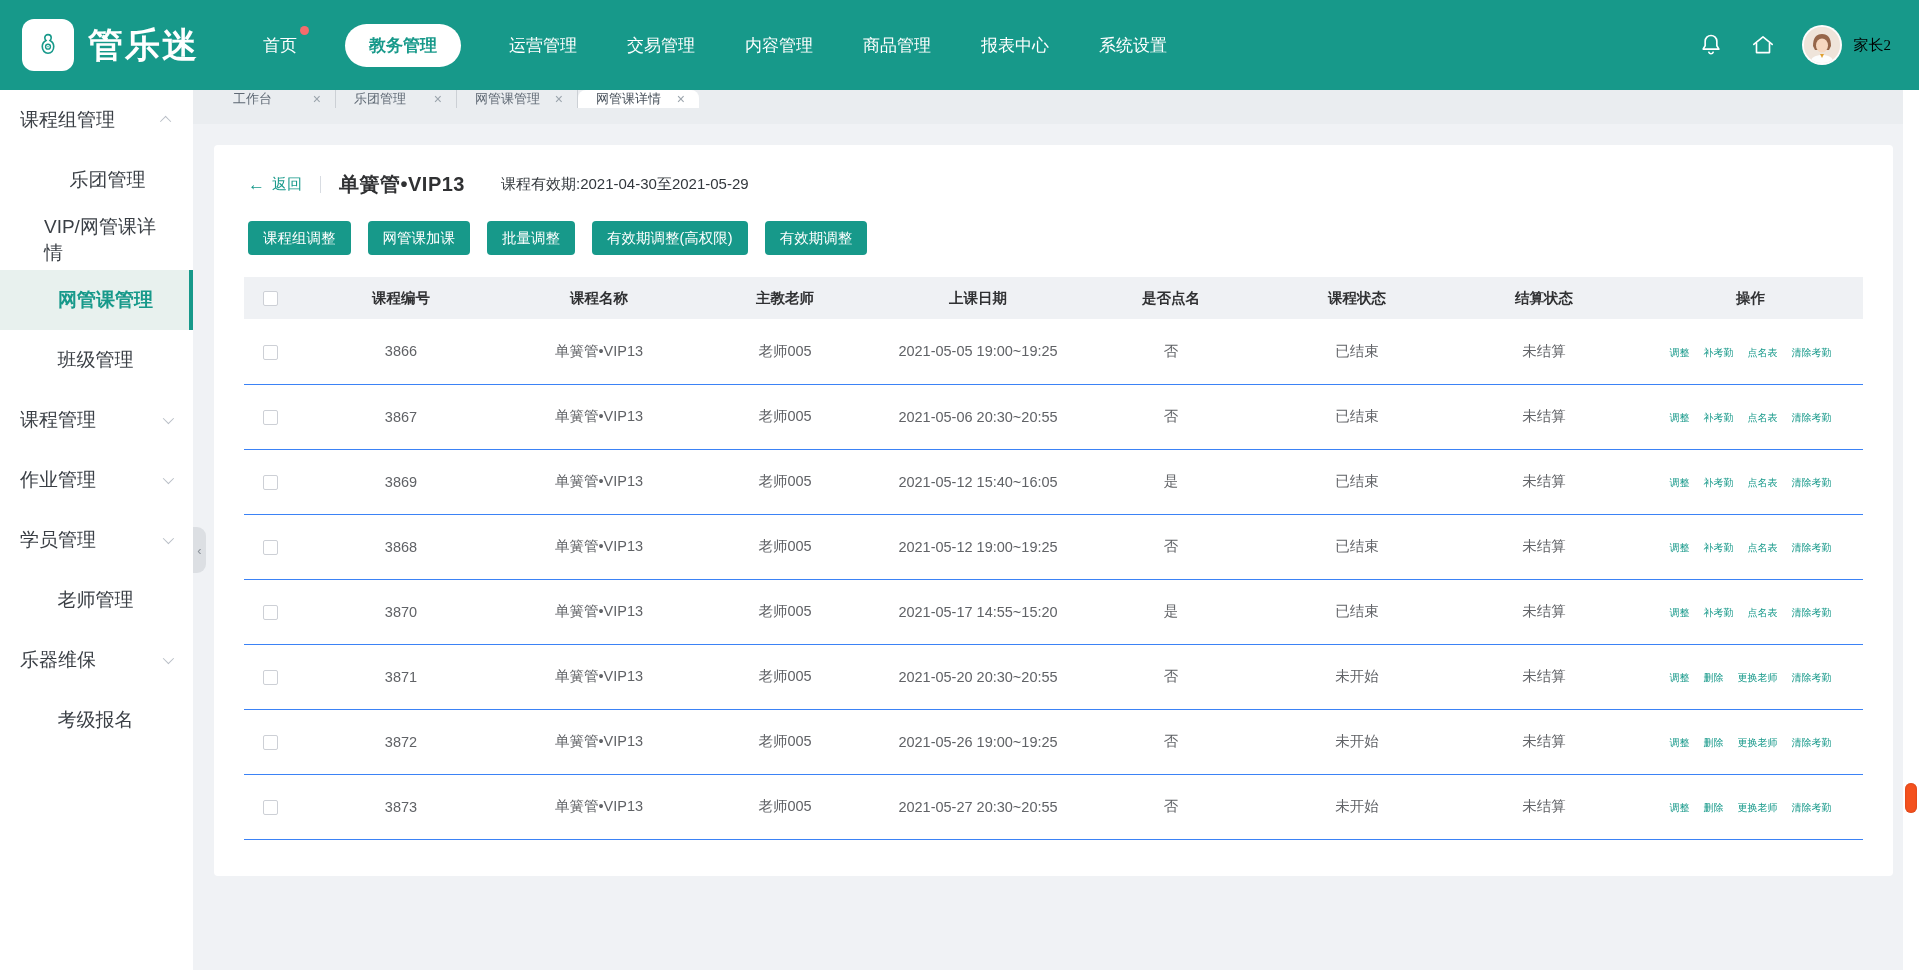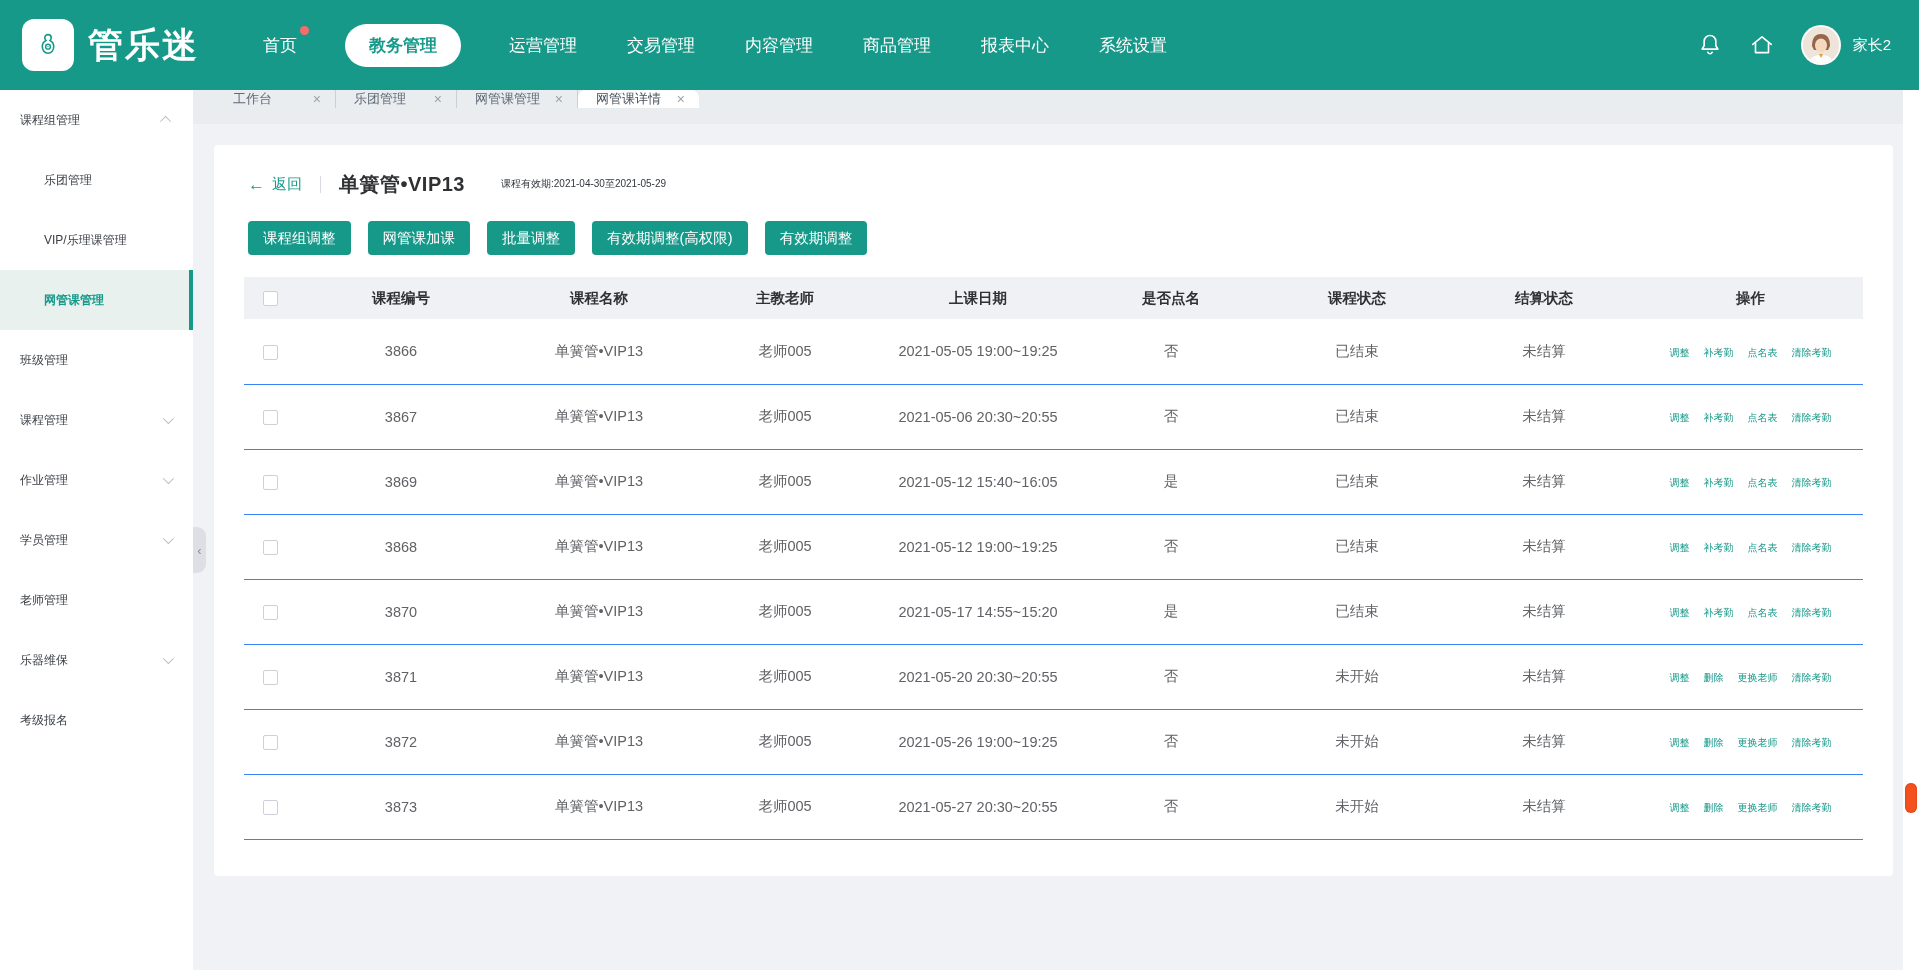--- a/index.html
+++ b/index.html
@@ -15,26 +15,26 @@
   .brand-name { color:#ffffff; font-size:35px; font-weight:700; margin-left:14px; letter-spacing:2px; }
   .main-nav { display:flex; align-items:center; margin-left:62px; gap:46px; }
   .nav-item { position:relative; color:#ffffff; font-size:17px; cursor:pointer;
               padding:10px 2px; white-space:nowrap; }
   .nav-item.active { background:#ffffff; color:#17998a; font-weight:700; border-radius:22px; padding:10px 24px; }
   .nav-dot { position:absolute; top:2px; right:-10px; width:9px; height:9px; border-radius:50%; background:#f56c6c; }
   .header-right { margin-left:auto; margin-right:28px; display:flex; align-items:center; gap:26px; }
   .hicon { width:26px; height:26px; display:block; cursor:pointer; }
   .avatar { width:40px; height:40px; border-radius:50%; overflow:hidden; border:2px solid rgba(255,255,255,.85);
             background:#f3ece6; cursor:pointer; }
-  .username { color:#ffffff; font-size:15px; margin-left:-14px; }
+  .username { color:#000000; font-size:15px; margin-left:-14px;font-family:Liberation Serif, serif; }
 
   
   .sidebar { position:absolute; left:0; top:90px; width:193px; bottom:0; background:#ffffff; z-index:20; }
   .side-item { position:relative; height:60px; display:flex; align-items:center;
-               padding-left:20px; padding-right:22px; font-size:12px; color:#3a3f45; cursor:pointer; }
+               padding-left:20px; padding-right:22px; font-size:19px; color:#3a3f45; cursor:pointer;justify-content:center; }
   .side-item.sub { padding-left:44px; }
   .side-item.active { background:#e8f1ee; color:#17998a; font-weight:700; border-right:4px solid #17998a; }
   .chev { display:inline-block; width:8px; height:8px; border-right:1.6px solid #b8bec6;
           border-bottom:1.6px solid #b8bec6; margin-left:auto; }
   .chev.down { transform:rotate(45deg) translateY(-2px); }
   .chev.up { transform:rotate(-135deg) translateY(-2px); }
   .collapse-handle { position:absolute; left:193px; top:527px; width:13px; height:46px; background:#dcdfe3;
                      border-radius:0 9px 9px 0; color:#8a9199; font-size:13px; display:flex;
                      align-items:center; justify-content:center; cursor:pointer; z-index:25; }
 
@@ -49,21 +49,21 @@
   
   .content { position:absolute; left:193px; top:124px; right:16px; bottom:0; background:#f0f2f5;
              padding:21px 10px 0 21px; }
   .card { background:#ffffff; border-radius:4px; min-height:731px; padding:24px 30px; }
 
   .title-row { display:flex; align-items:center; height:30px; margin-left:4px; }
   .back-link { display:flex; align-items:center; gap:7px; color:#17998a; font-size:15px; cursor:pointer; }
   .back-arrow { font-size:17px; line-height:1; }
   .v-divider { width:1px; height:17px; background:#d8dce2; margin:0 18px; }
   .page-title { font-size:20px; font-weight:700; color:#303133; letter-spacing:.5px; }
-  .validity { font-size:10px; color:#33383d; margin-left:36px; }
+  .validity { font-size:15px; color:#33383d; margin-left:36px; }
 
   .btn-row { display:flex; gap:17px; margin-top:22px; margin-left:4px; }
   .btn { height:34px; padding:0 15px; background:#17998a; color:#ffffff; border:none; border-radius:4px;
          font-size:14.5px; font-family:inherit; cursor:pointer; white-space:nowrap; }
 
   table.course-table { width:100%; border-collapse:collapse; margin-top:22px; table-layout:fixed; }
   .course-table thead tr { background:#eff1f4; height:42px; }
   .course-table th { font-size:14.5px; font-weight:700; color:#303133; text-align:center; }
   .course-table tbody tr { height:65px; border-bottom:1px solid #3b82f6; background:#ffffff; }
   .course-table td { font-size:14.5px; color:#606266; text-align:center; }
@@ -128,21 +128,21 @@
 
   <div class="sidebar" id="sidebar">
       <div class="side-item">
         <span>课程组管理</span>
         <span class="chev up"></span>
       </div>
       <div class="side-item sub">
         <span>乐团管理</span>
       </div>
       <div class="side-item sub">
-        <span>VIP/乐理课管理</span>
+        <span>VIP/网管课详情</span>
       </div>
       <div class="side-item sub active">
         <span>网管课管理</span>
       </div>
       <div class="side-item">
         <span>班级管理</span>
       </div>
       <div class="side-item">
         <span>课程管理</span>
         <span class="chev down"></span>

